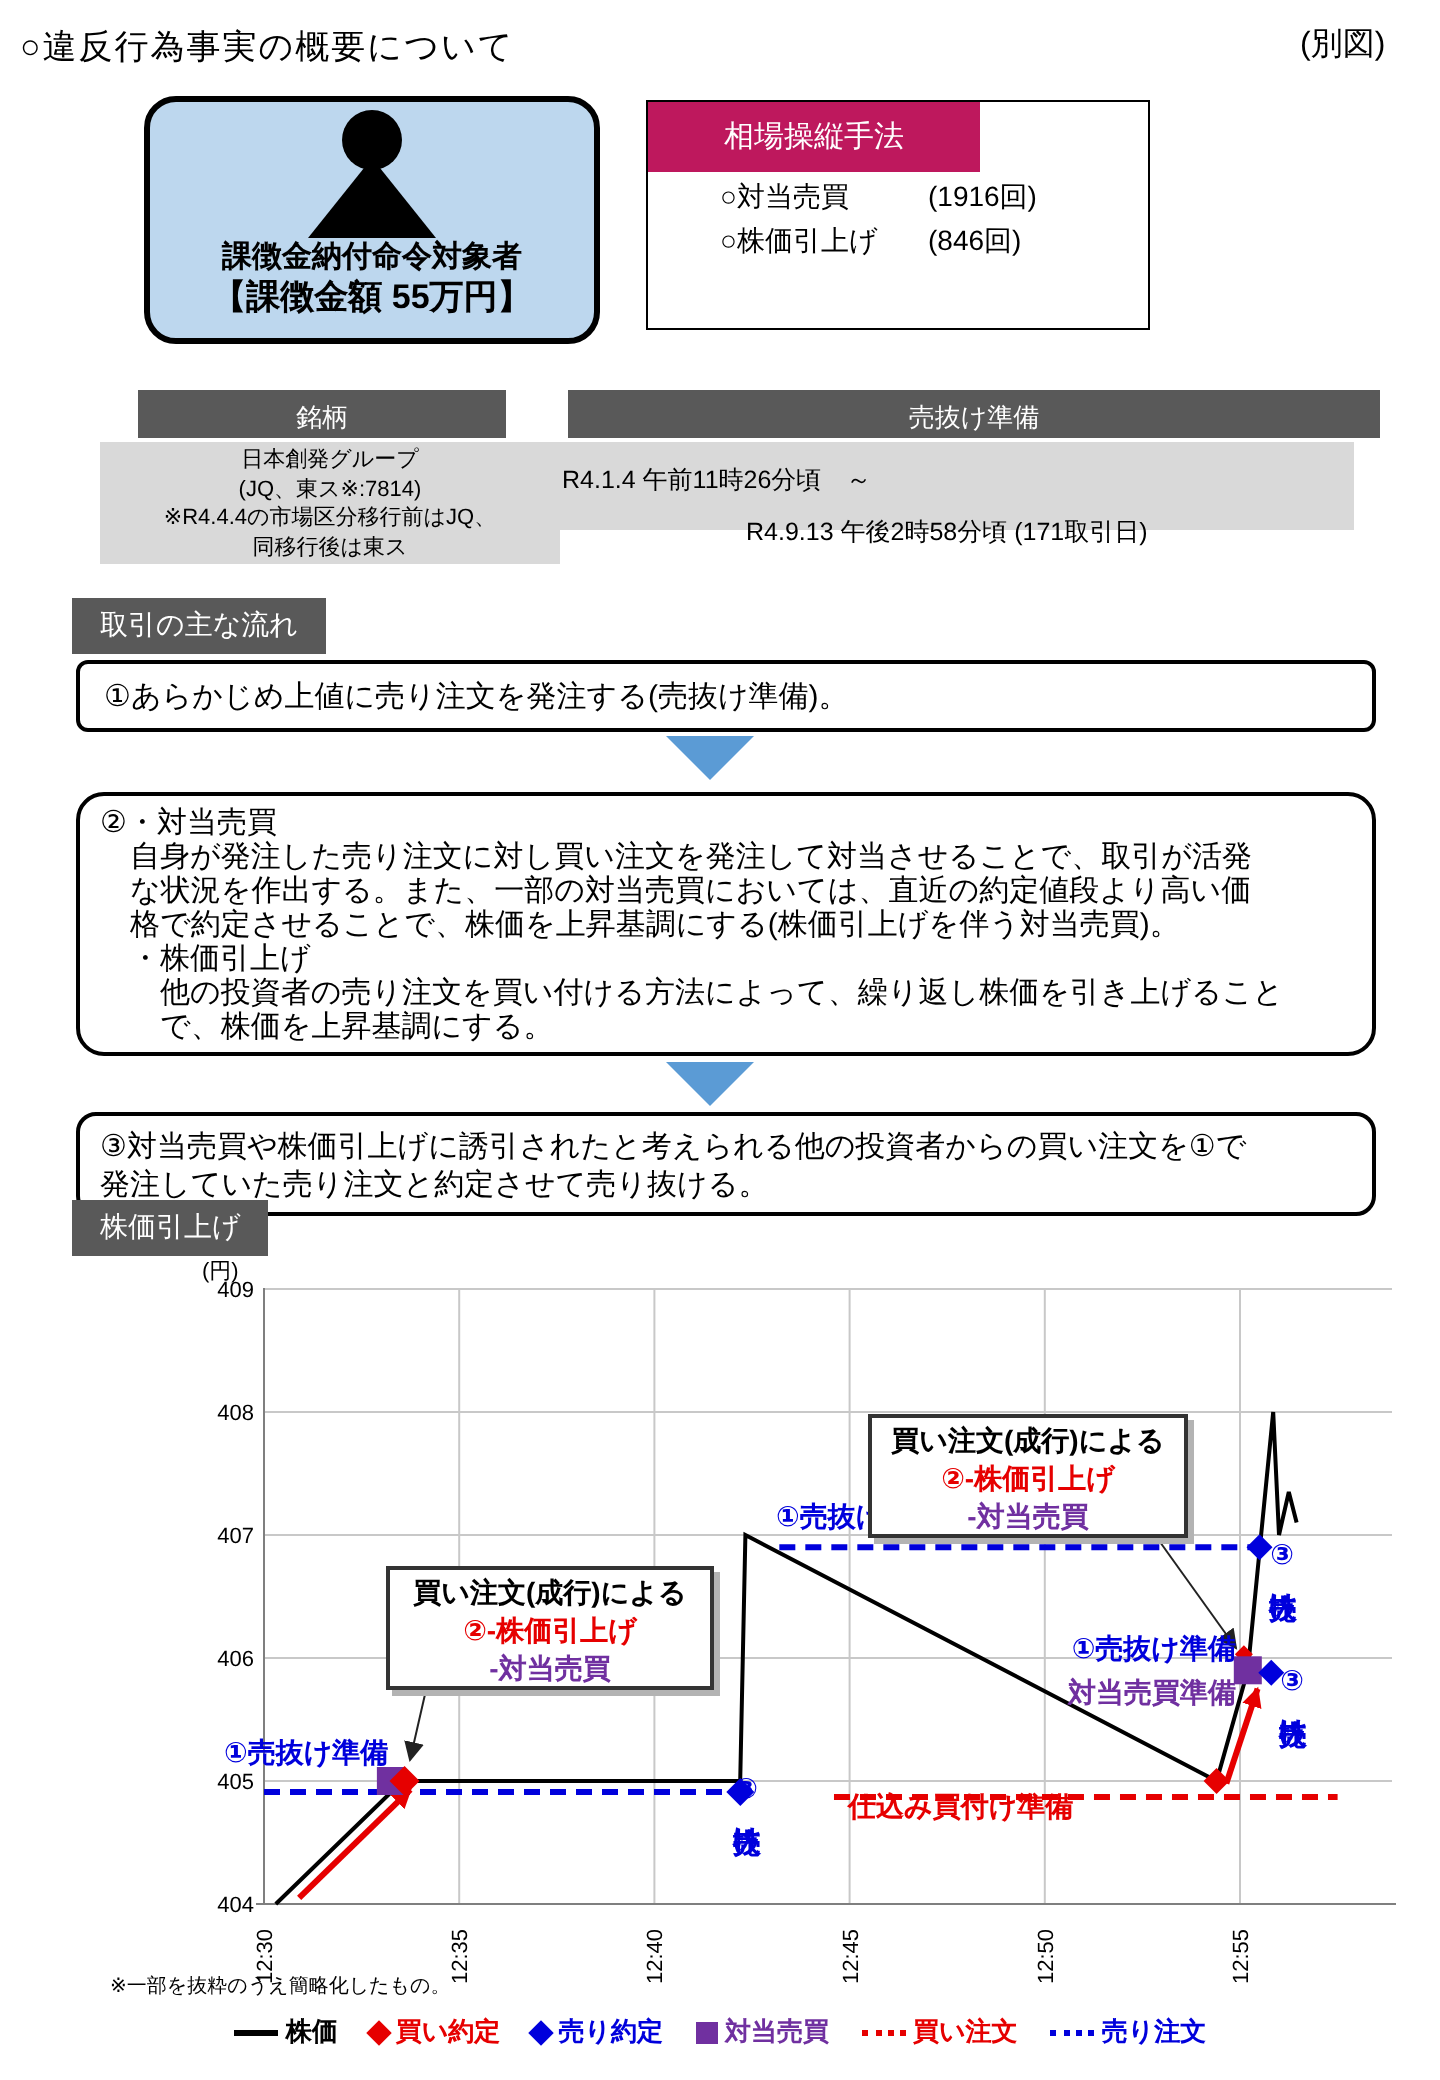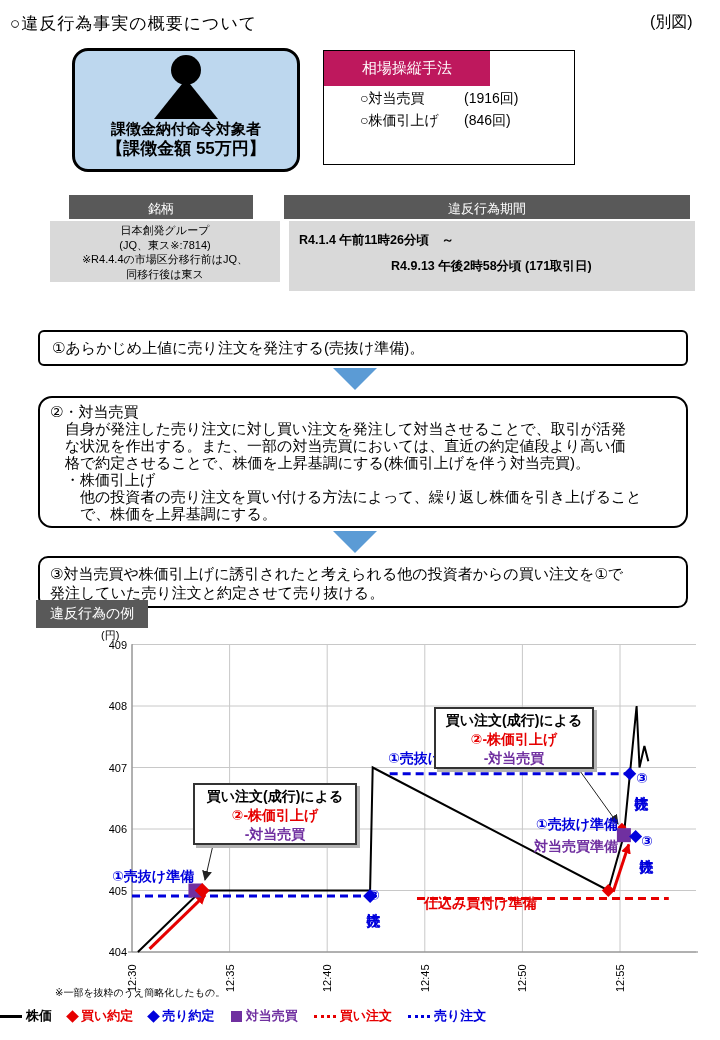--- a/index.html
+++ b/index.html
@@ -22,21 +22,21 @@
   .method-item .mlabel{width:104px;}
 
   .account-note{left:40px;top:173px;font-size:15px;}
 
   
   .tbl-h{background:#595959;color:#fff;font-size:13px;text-align:center;height:24px;padding-top:5px;}
   .tbl-h1{left:50px;top:195px;width:184px;margin-left:19px;}
   .tbl-h2{left:284px;top:195px;width:406px;}
   .tbl-c{background:#D9D9D9;}
   .tbl-c1{left:50px;top:221px;width:230px;height:61px;font-size:11px;line-height:14.5px;text-align:center;white-space:pre-line;padding-top:2px;}
-  .tbl-c2{left:289px;top:221px;width:406px;height:70px;font-size:12.5px;font-weight:bold;}
+  .tbl-c2{left:271px;top:221px;width:406px;height:44px;font-size:12.5px;}
   .period1{margin:11px 0 0 10px;}
   .period2{margin:9px 0 0 102px;}
 
   
   .dark-label{background:#595959;color:#fff;font-size:14px;padding:5px 14px;}
   .flow-header{left:36px;top:299px;}
   .flow-box{border:2px solid #000;background:#fff;font-size:15px;white-space:pre-line;}
   .box1{left:38px;top:330px;width:650px;height:36px;border-radius:6px;display:flex;align-items:center;padding-left:12px;}
   .box2{left:38px;top:396px;width:650px;height:132px;border-radius:14px;padding:5px 10px;line-height:17px;}
   .box3{left:38px;top:556px;width:650px;height:52px;border-radius:10px;padding:6px 10px;line-height:19px;}
@@ -59,21 +59,21 @@
   .lbl-d{right:102px;top:208px;}
   .lbl-e{left:424px;top:243px;margin-top:22px;}
   .vert{writing-mode:vertical-rl;text-orientation:upright;font-weight:bold;font-size:14px;line-height:16px;}
   .v1{left:366px;top:257px;}
   .v2{left:634px;top:140px;}
   .v3{left:639px;top:203px;}
   .ann{background:#fff;border:2px solid #333;box-shadow:3px 3px 0 #b3b3b3;text-align:center;font-weight:bold;font-size:14px;line-height:19px;padding-top:2px;}
   .ann1{left:193px;top:153px;width:164px;height:62px;}
   .ann2{left:434px;top:77px;width:160px;height:62px;}
   .footnote{left:55px;top:356px;font-size:10px;}
-  .legend{left:0;top:377px;width:720px;display:flex;gap:16px;}
+  .legend{left:0;top:377px;width:720px;display:flex;justify-content:center;gap:16px;}
   .leg{display:flex;align-items:center;font-weight:bold;font-size:13px;white-space:nowrap;}
   .sym{display:inline-block;margin-right:4px;}
   .sym-line{width:22px;height:0;border-top:3px solid #000;}
   .sym-diamond{width:9px;height:9px;transform:rotate(45deg);}
   .sym-sq{width:11px;height:11px;background:#7030A0;}
   .sym-dot-red{width:22px;height:0;border-top:3px dotted #E60000;}
   .sym-dot-blue{width:22px;height:0;border-top:3px dotted #0000DC;}
   .bg-red{background:#E60000;}
   .bg-blue{background:#0000DC;}
 </style>
@@ -101,44 +101,45 @@
       <span>(1916回)</span>
     </div>
     <div class="method-item">
       <span class="mlabel">○株価引上げ</span>
       <span>(846回)</span>
     </div>
   </div>
 
 
   <div class="abs tbl-h tbl-h1">銘柄</div>
-  <div class="abs tbl-h tbl-h2">違反行為期間</div>
+  <div class="abs tbl-h tbl-h2">売抜け準備</div>
   <div class="abs tbl-c tbl-c1">日本創発グループ
 (JQ、東ス※:7814)
 ※R4.4.4の市場区分移行前はJQ、
 同移行後は東ス</div>
   <div class="abs tbl-c tbl-c2">
     <div class="period1">R4.1.4 午前11時26分頃　～</div>
     <div class="period2">R4.9.13 午後2時58分頃 (171取引日)</div>
   </div>
 
+  <div class="abs dark-label flow-header">取引の主な流れ</div>
   <div class="abs flow-box box1">①あらかじめ上値に売り注文を発注する(売抜け準備)。</div>
   <div class="abs tri tri1"></div>
   <div class="abs flow-box box2">②・対当売買
 　自身が発注した売り注文に対し買い注文を発注して対当させることで、取引が活発
 　な状況を作出する。また、一部の対当売買においては、直近の約定値段より高い価
 　格で約定させることで、株価を上昇基調にする(株価引上げを伴う対当売買)。
 　・株価引上げ
 　　他の投資者の売り注文を買い付ける方法によって、繰り返し株価を引き上げること
 　　で、株価を上昇基調にする。</div>
   <div class="abs tri tri2"></div>
   <div class="abs flow-box box3">③対当売買や株価引上げに誘引されたと考えられる他の投資者からの買い注文を①で
 発注していた売り注文と約定させて売り抜ける。</div>
 
-  <div class="abs dark-label example-header">違反行為の例</div>
+  <div class="abs dark-label example-header">株価引上げ</div>
 
   <div class="abs chart">
     <svg id="chart-svg" width="720" height="372">
         <defs>
           <marker id="ah-red" markerWidth="12" markerHeight="12" refX="9" refY="5" orient="auto" markerUnits="userSpaceOnUse">
             <path d="M0,0 L10,5 L0,10 Z" fill="#E60000"></path>
           </marker>
           <marker id="ah-gray" markerWidth="12" markerHeight="12" refX="9" refY="5" orient="auto" markerUnits="userSpaceOnUse">
             <path d="M0,0 L10,5 L0,10 Z" fill="#222222"></path>
           </marker>

